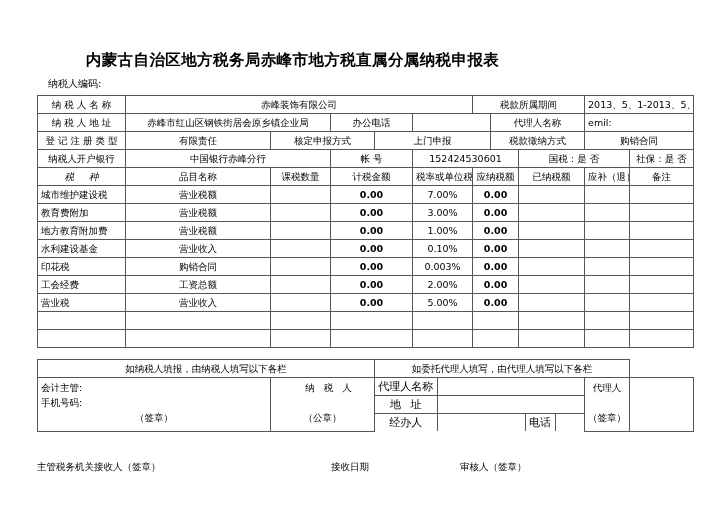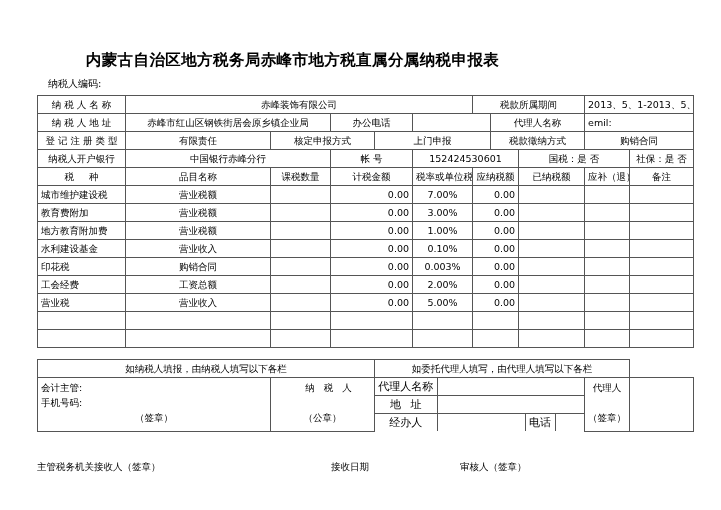--- a/index.html
+++ b/index.html
@@ -51,22 +51,22 @@
     border: 1px solid #555555;
     padding: 0 3px;
     height: 17px;
     line-height: 17px;
     vertical-align: middle;
     overflow: hidden;
     white-space: nowrap;
   }
   .c { text-align: center; }
   .l { text-align: left; }
-  .r { text-align: right; padding-right: 6px; }
-  .sp { letter-spacing: 6px; text-indent: 6px; }
+  .r { text-align: center; padding-right: 6px; font-weight: bold; }
+  .sp { letter-spacing: 6px; text-indent: 6px; font-style: italic; }
   .sp3 { letter-spacing: 3px; text-indent: 3px; margin-left: 12px; }
   .nb { border: none !important; }
   .hdrcell { text-align: center; }
   .bigblank td { height: 19px; }
   .footer {
     position: absolute;
     left: 37px;
     top: 439px;
     width: 656px;
     font-size: 9.5px;

